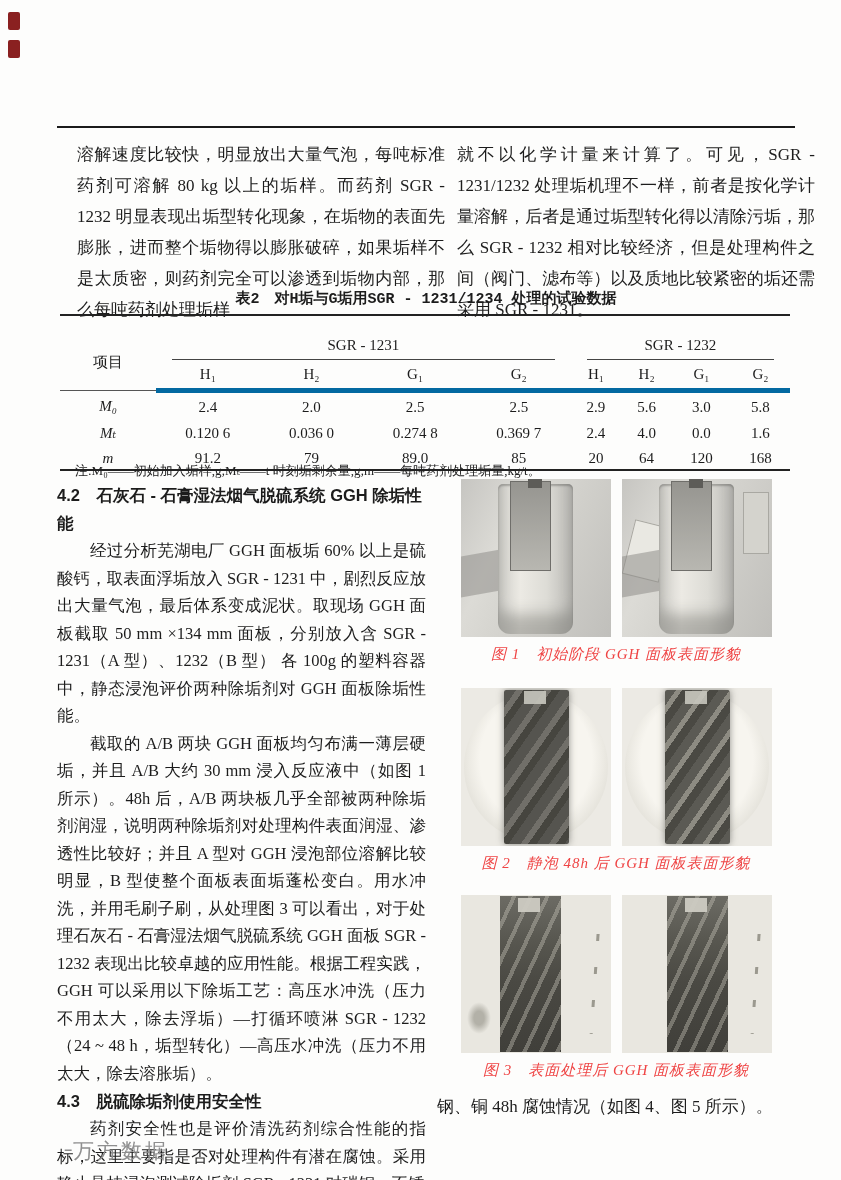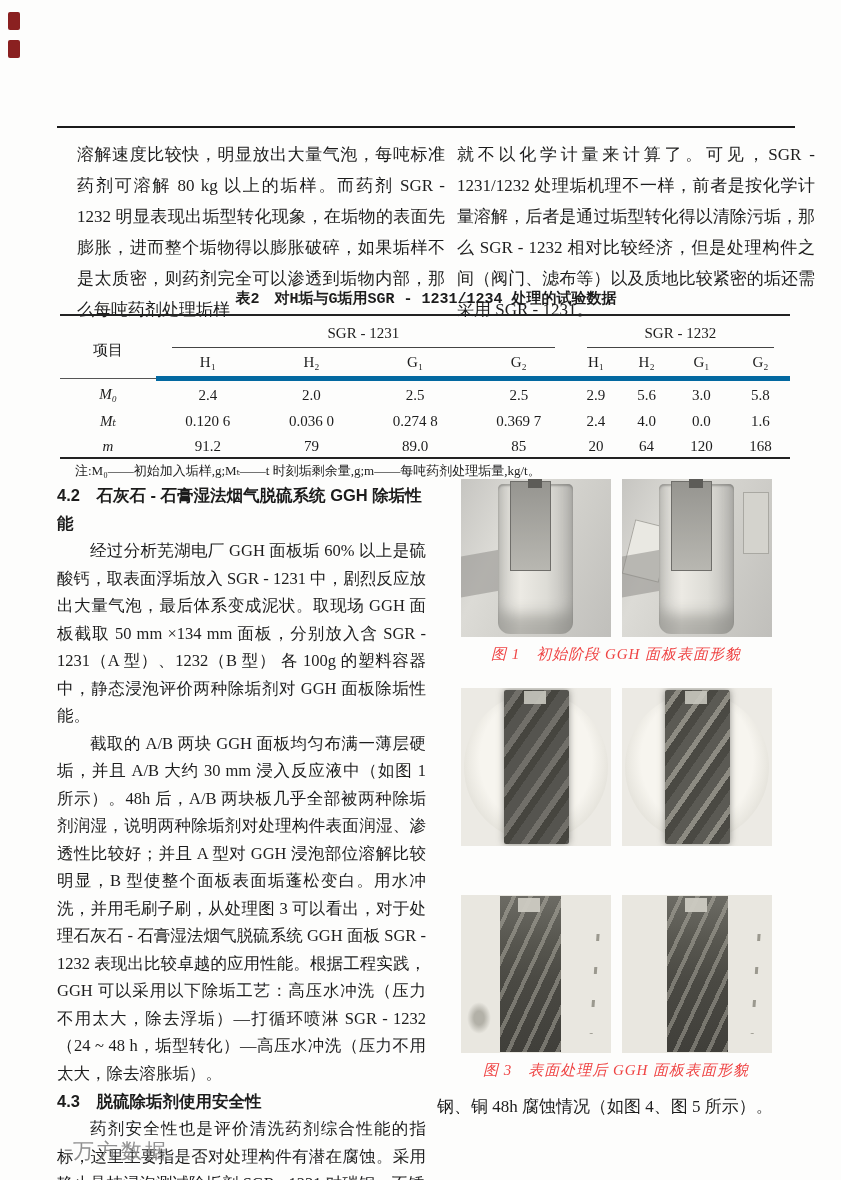--- a/index.html
+++ b/index.html
@@ -30,21 +30,21 @@
 
   
   .tbl-title { position:absolute; left:57px; top:289px; width:738px; text-align:center;
     font-family:Liberation Mono, monospace; font-weight:bold; font-size:15px; }
   .tbl-wrap { position:absolute; left:60px; top:314px; width:730px; }
   table.data { width:100%; border-collapse:collapse; font-size:15px;
     border-top:2.5px solid #222; border-bottom:2.5px solid #222; }
   table.data th, table.data td { font-weight:normal; text-align:center; padding:3px 2px; }
   table.data col.c0 { width:96px; }
   th.rowhead { border-bottom:1px solid #555; font-size:15px; }
-  tr.grp th { padding-top:9px; }
+  tr.grp th { padding-top:21px; }
   tr.grp th .partial { display:block; border-bottom:1px solid #444; padding-bottom:5px; margin:0 14px; }
   tr.sub th { border-bottom:5px solid #0369a1; padding-bottom:5px; }
   tr.body td { padding-top:6px; padding-bottom:2px; }
   tr.body td.lab { font-style:italic; }
   .tbl-note { position:absolute; left:75px; top:462px; width:700px; font-size:13px; color:#222; }
 
   
   .left-col { position:absolute; left:57px; top:481px; width:369px; font-size:16.5px;
     line-height:27.5px; text-align:justify; text-justify:inter-character; }
   .left-col h3 { margin:0; padding:0; font-size:16.5px; line-height:28px;
@@ -225,20 +225,21 @@
         <div class="dish"></div>
           <div class="panel"></div>
           <div class="tag"></div>
       </div>
       <div class="photo p-f2 alt">
         <div class="dish"></div>
           <div class="panel"></div>
           <div class="tag"></div>
       </div>
     </div>
+    <div class="fig-caption">图 2　静泡 48h 后 GGH 面板表面形貌</div>
   </div>
 
   <div class="figure fig3">
     <div class="photo-row">
       <div class="photo p-f3">
         <div class="panel"></div>
           <div class="tag"></div>
           <div class="blot"></div>
           <div class="scribble"></div>
       </div>

